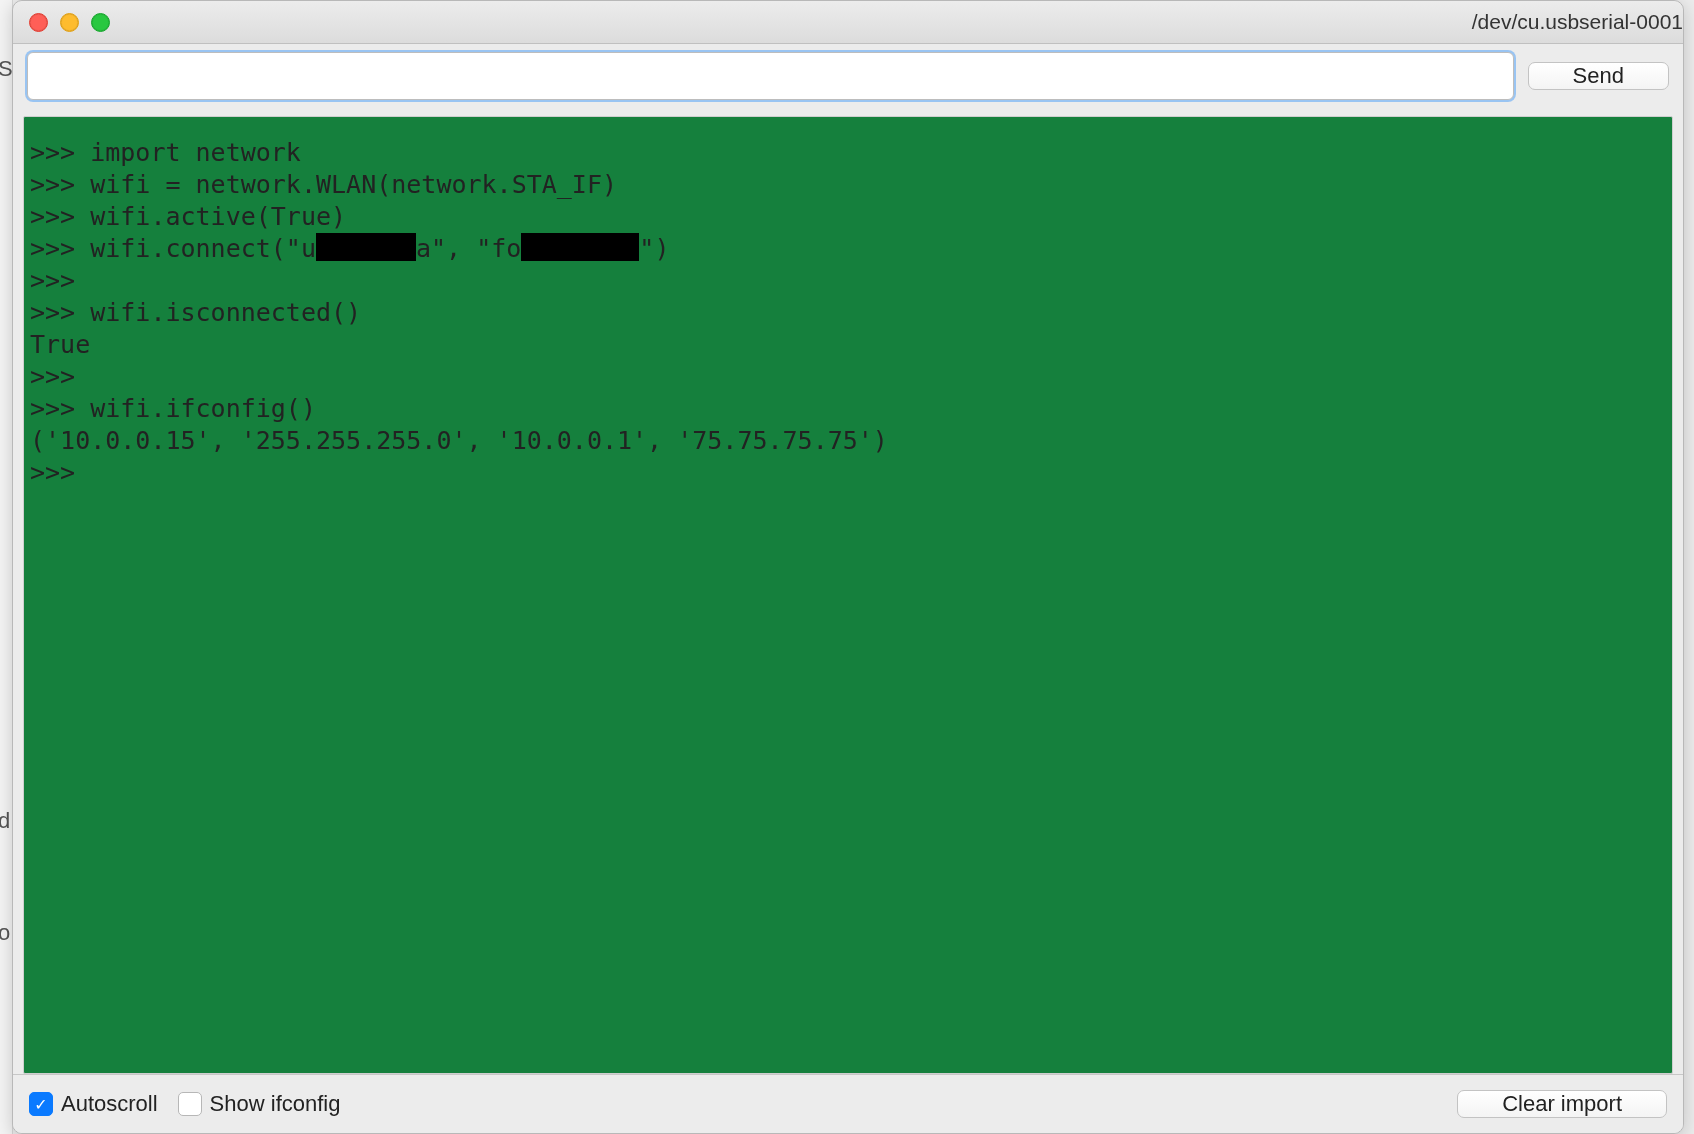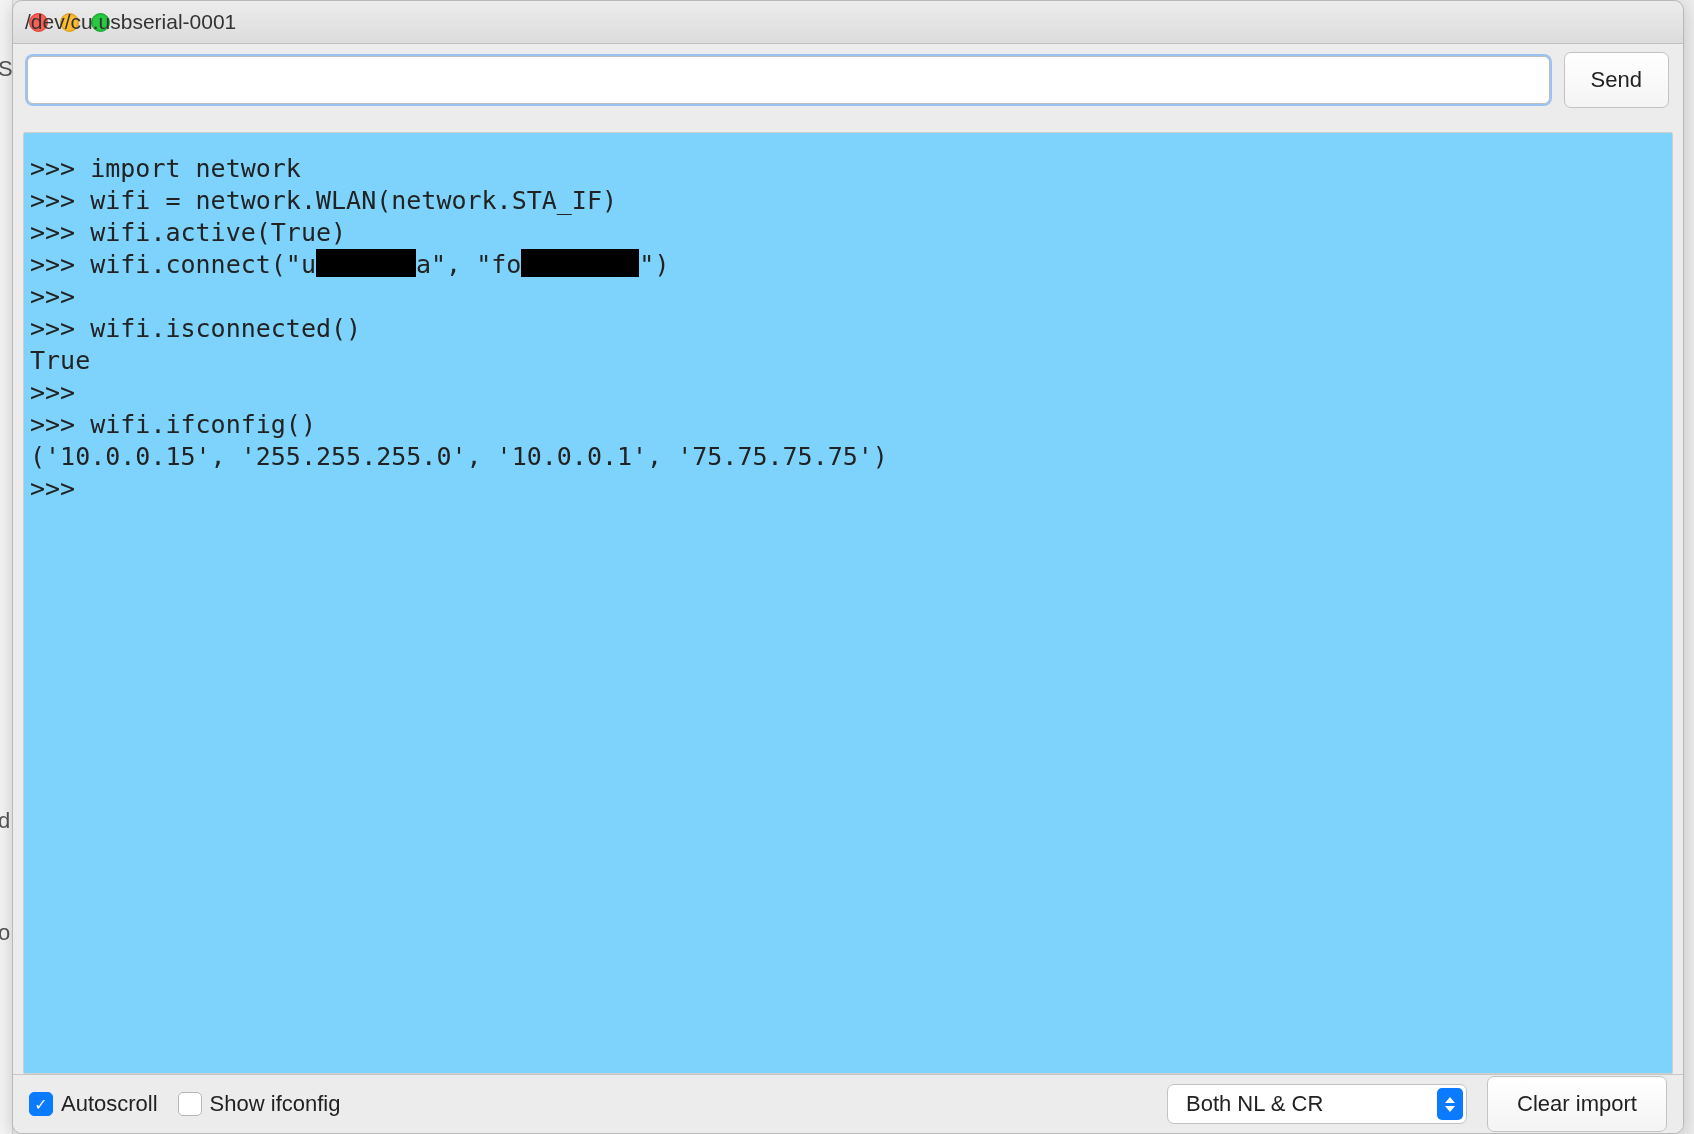--- a/index.html
+++ b/index.html
@@ -61,22 +61,22 @@
     width: 17px;
     height: 17px;
     border-radius: 50%;
     box-shadow: inset 0 0 1px rgba(0,0,0,0.4);
   }
   .tl.red { background: #ff5f57; border: 1px solid #e33e32; }
   .tl.yellow { background: #febc2e; border: 1px solid #e1a116; }
   .tl.green { background: #28c840; border: 1px solid #17a82e; }
   .titlebar-title {
     position: absolute;
-    left: 12px; right: 0;
-    text-align: left;
+    left: 4px; right: 0;
+    text-align: right;
     font-size: 21px;
     color: #333;
     pointer-events: none;
   }
   .toolbar {
     display: flex;
     align-items: center;
     padding: 8px 14px 8px 14px;
     gap: 14px;
   }
@@ -86,33 +86,33 @@
     border: 1px solid #bdbdbd;
     border-radius: 6px;
     background: #fff;
     font-size: 22px;
     padding: 0 12px;
     outline: none;
     box-shadow: 0 0 0 2px rgba(0,122,255,0.35);
     font-family: inherit;
   }
   .btn {
-    height: 56px;
-    padding: 0 26px;
+    height: 28px;
+    padding: 0 44px;
     font-size: 22px;
     color: #222;
     background: linear-gradient(#ffffff,#f4f4f4);
     border: 1px solid #c3c3c3;
     border-radius: 7px;
     cursor: pointer;
   }
   .console {
     flex: 1;
-    margin: 16px 10px 0 10px;
-    background: #7dd3fc;
+    margin: 8px 10px 0 10px;
+    background: #15803d;
     border: 1px solid #cfcfcf;
     border-radius: 2px;
     overflow: auto;
     padding: 20px 6px 14px 6px;
     font-family: "Menlo","Consolas","Lucida Console",monospace;
     font-size: 25px;
     line-height: 32px;
     color: #222;
     white-space: pre;
     position: relative;
@@ -229,25 +229,18 @@
       <span class="cb checked">✓</span>
       <span>Autoscroll</span>
     </label>
     <label class="checkbox-wrap">
       <span class="cb"></span>
       <span>Show ifconfig</span>
     </label>
 
     <div class="spacer"></div>
 
-    <div class="select">
-      <span>Both NL &amp; CR</span>
-      <span class="stepper">
-        <span class="ar up"></span>
-          <span class="ar down"></span>
-      </span>
-    </div>
 
 
     <button class="btn clear-btn">Clear import</button>
   </div>
 
 </div>
 
 </body></html>

